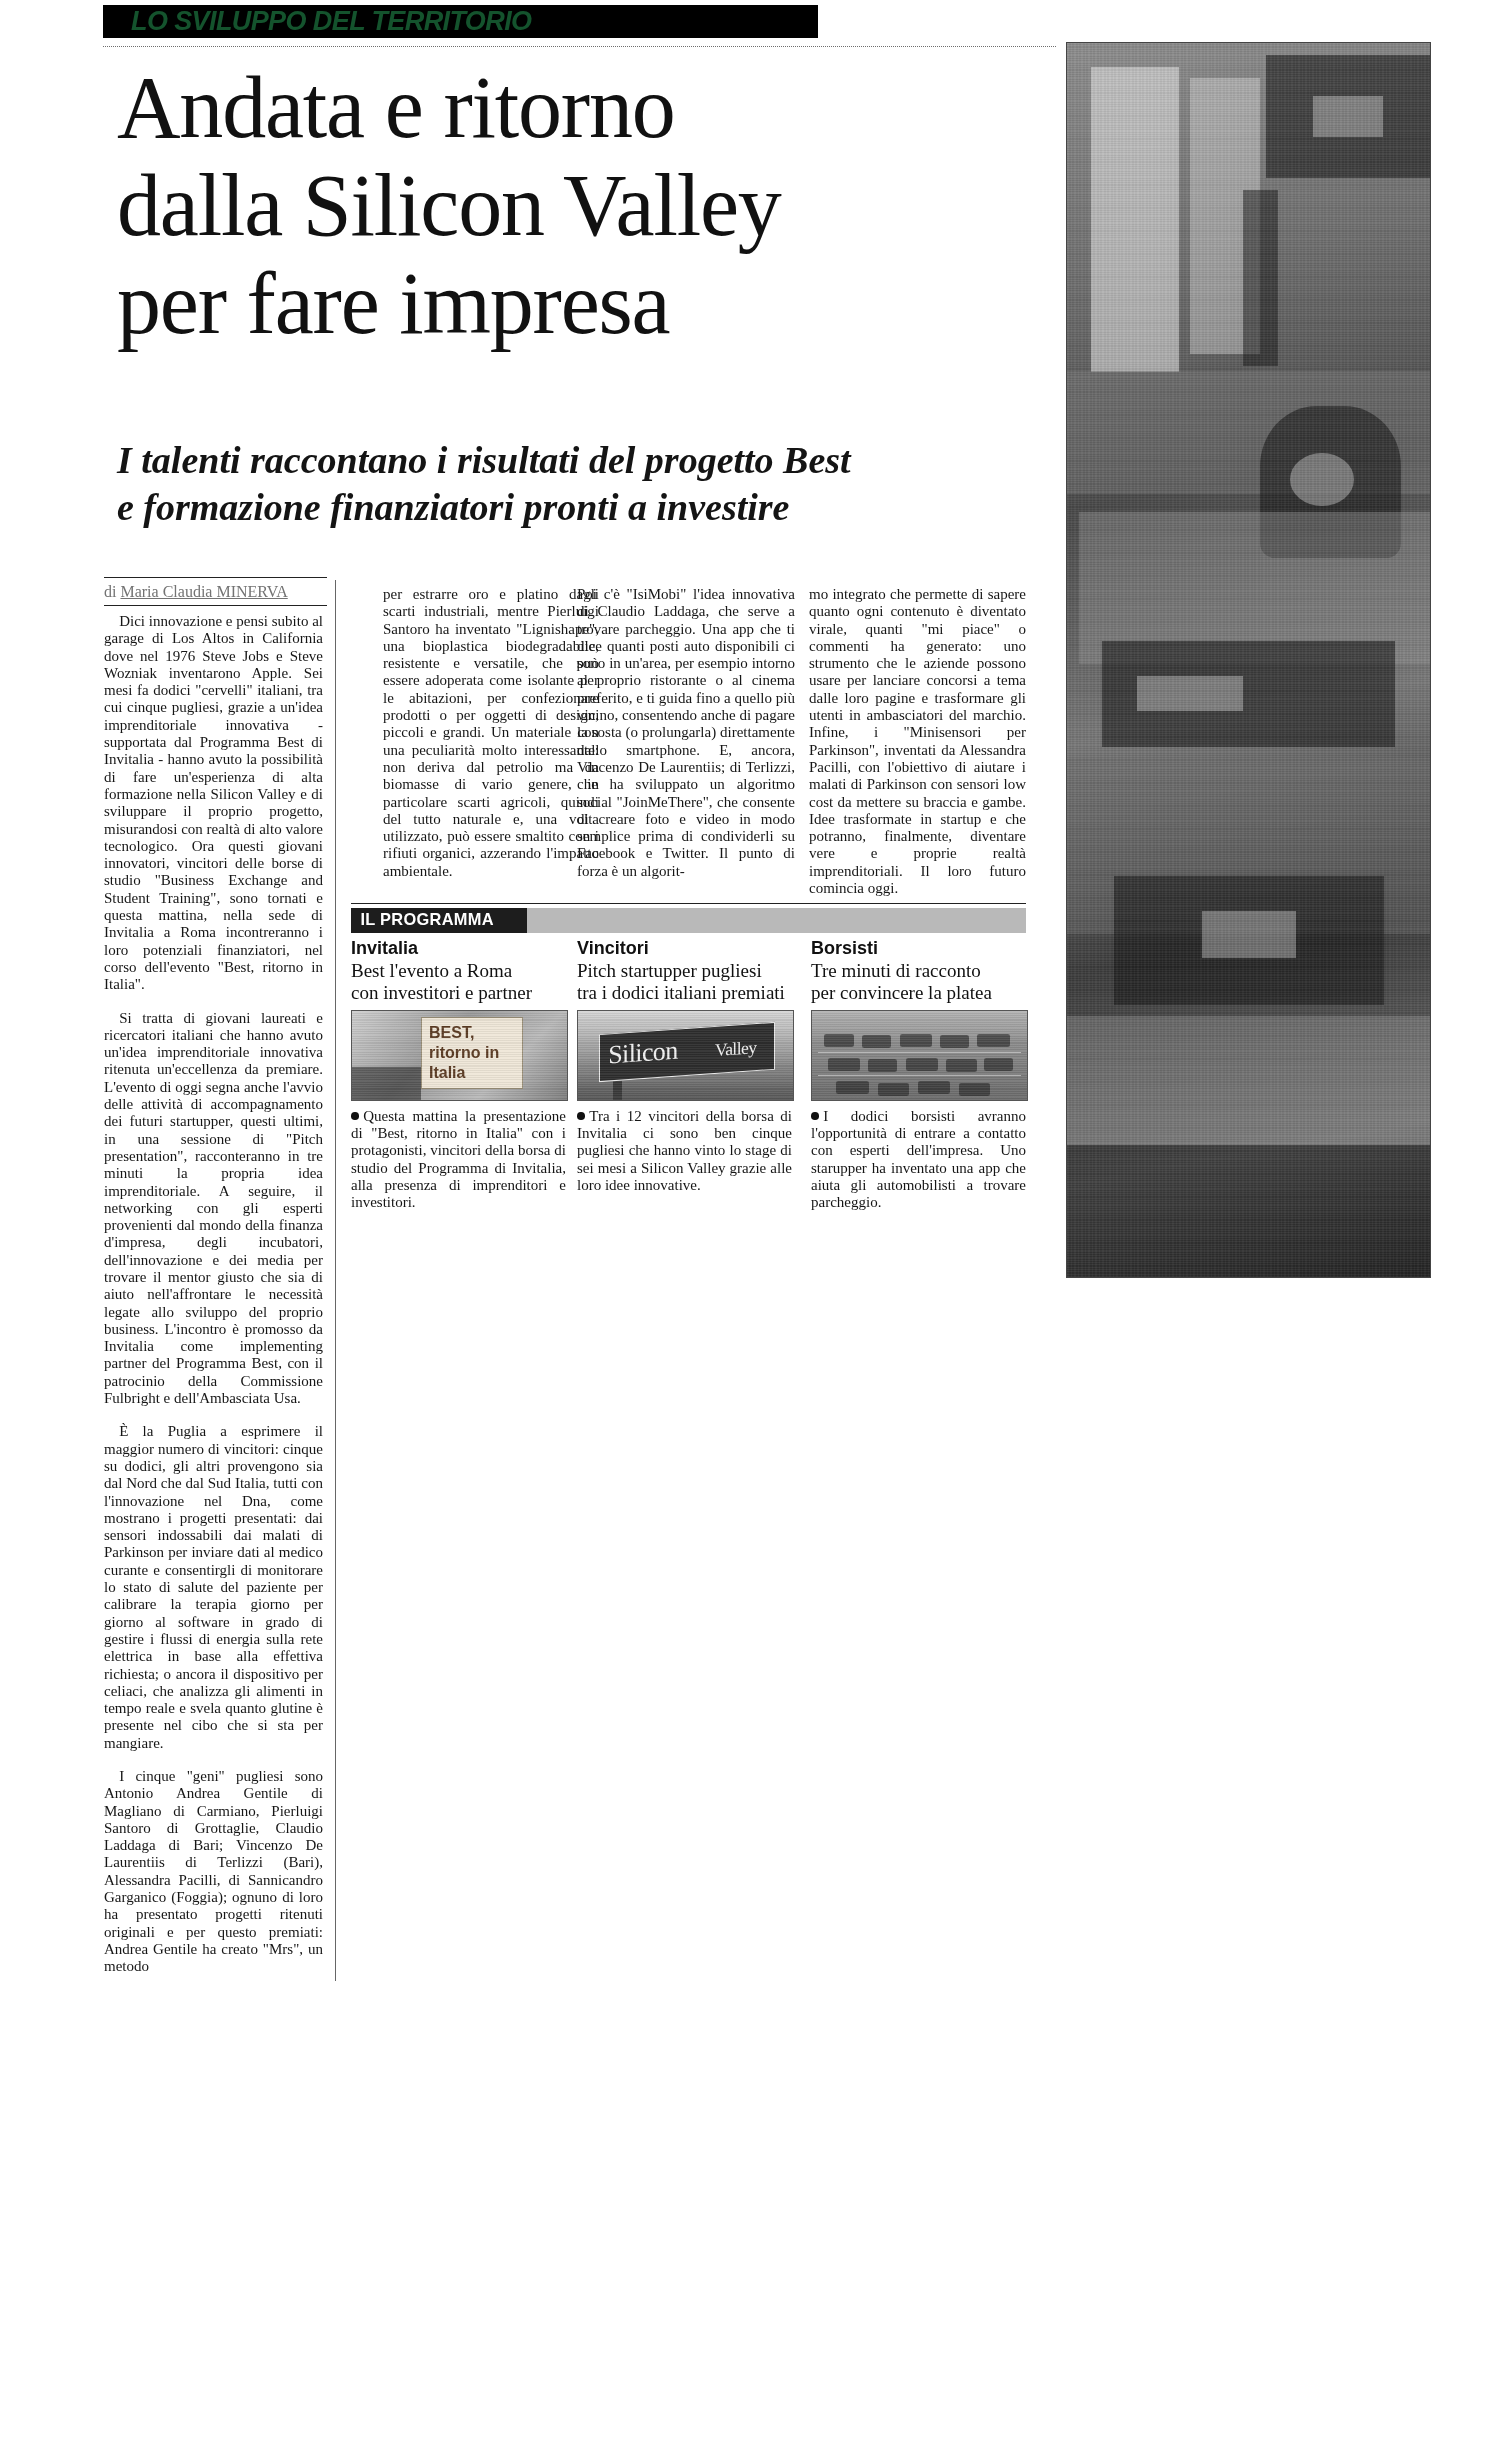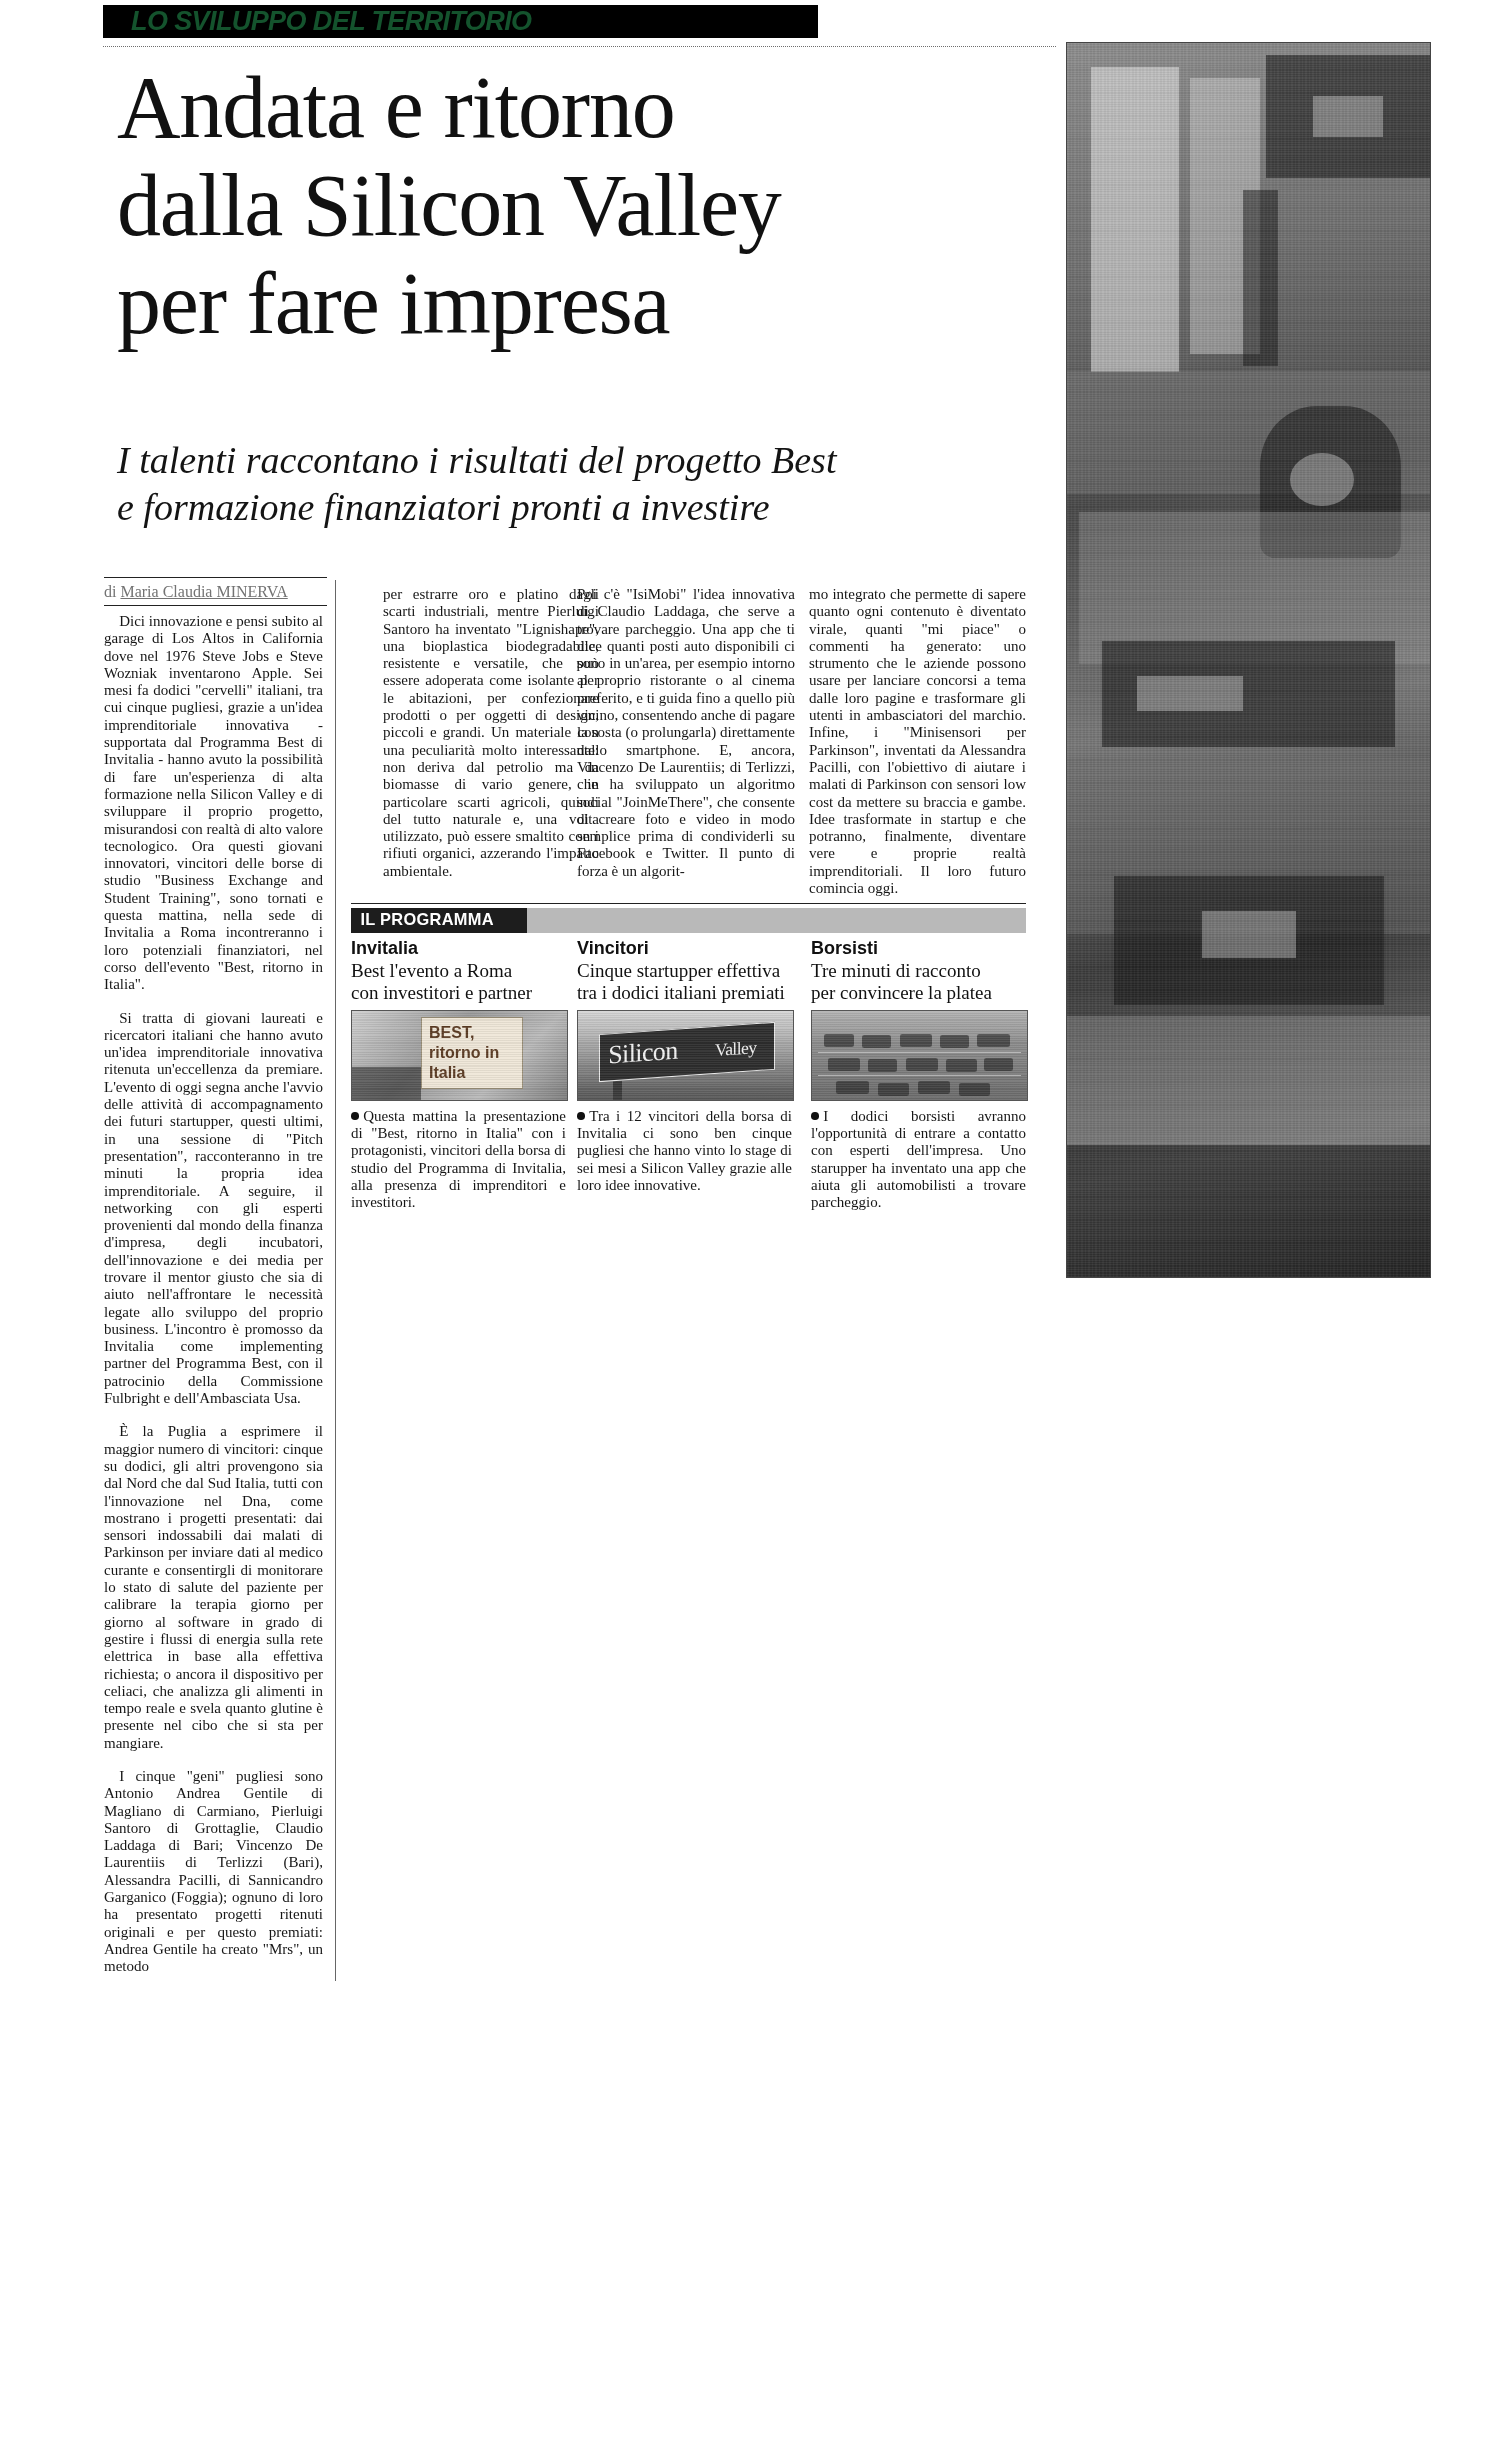--- a/index.html
+++ b/index.html
@@ -78,21 +78,21 @@
     position: absolute;
     left: 117px;
     top: 437px;
     width: 926px;
     font-family: "Liberation Serif", serif;
     font-style: italic;
     font-size: 38px;
     line-height: 47px;
     color: #141414;
   }
-  .subhead div { white-space: nowrap; }
+  .subhead div { white-space: nowrap; font-weight: bold; }
   
   .photo {
     position: absolute;
     left: 1066px;
     top: 42px;
     width: 363px;
     height: 1234px;
     background: linear-gradient(170deg,#8d8d8d 0%, #6f6f6f 18%, #494949 36%, #777 54%, #3c3c3c 72%, #6a6a6a 88%, #2f2f2f 100%);
     overflow: hidden;
     border: 0.6px solid #444;
@@ -396,21 +396,21 @@
       <div class="grain"></div>
     </div>
     <div class="pbody">
       <span class="bullet"></span><span>Questa mattina la presentazione di "Best, ritorno in Italia" con i protagonisti, vincitori della borsa di studio del Programma di Invitalia, alla presenza di imprenditori e investitori.</span>
     </div>
   </div>
 
   <div class="pblock" id="pb2">
     <div class="ptitle">Vincitori</div>
     <div class="pdek">
-      <div>Cinque startupper effettiva</div>
+      <div>Pitch startupper pugliesi</div>
       <div>tra i dodici italiani premiati</div>
     </div>
     <div class="pthumb" id="th2">
       <div class="post"></div>
       <div class="sign">
         <span>Silicon</span>
         <span class="small">Valley</span>
       </div>
       <div class="grain"></div>
     </div>

